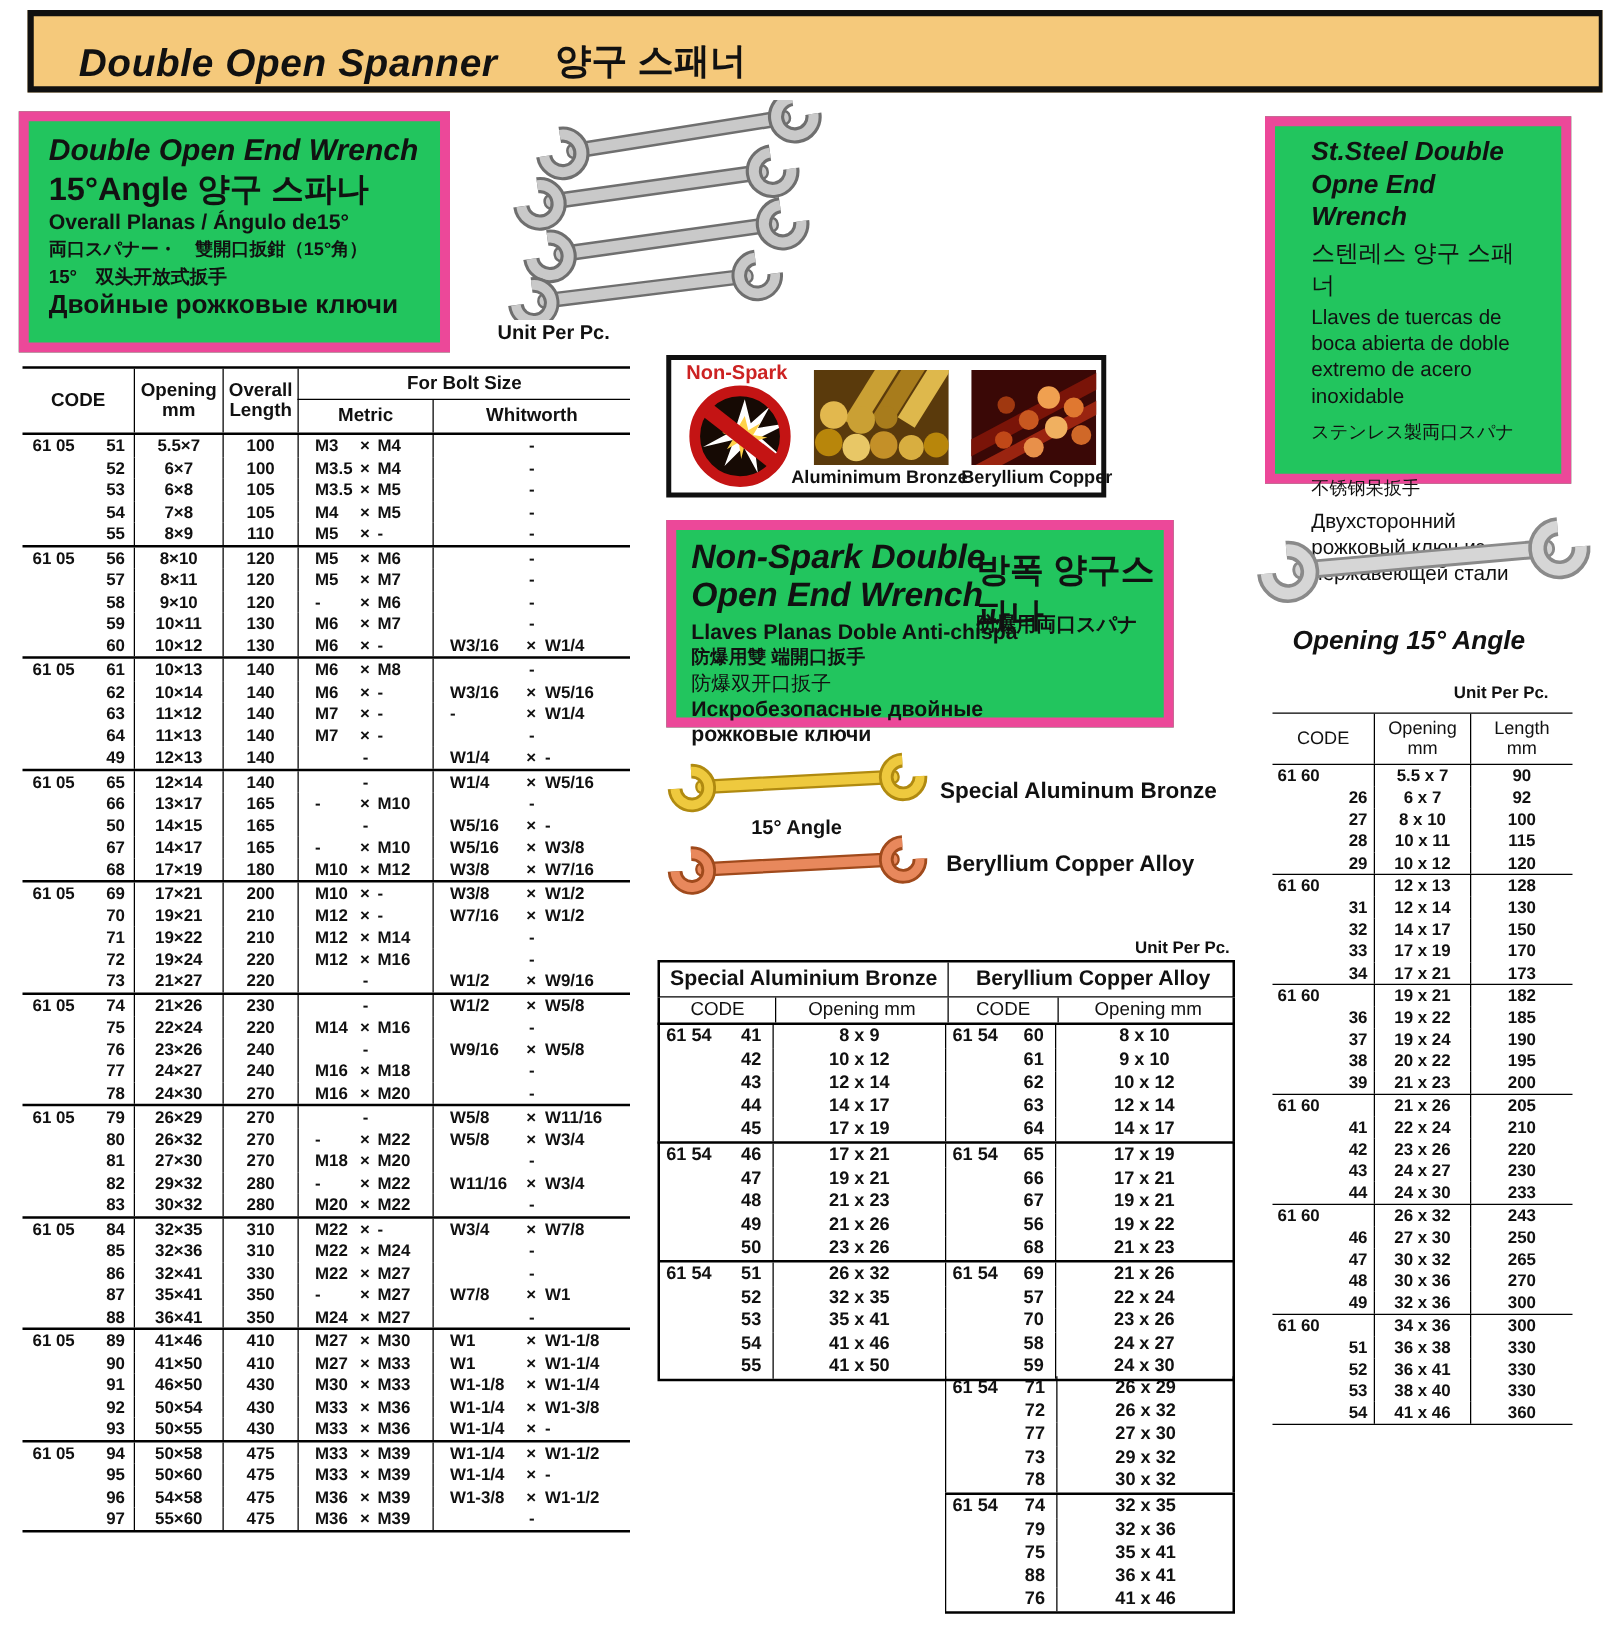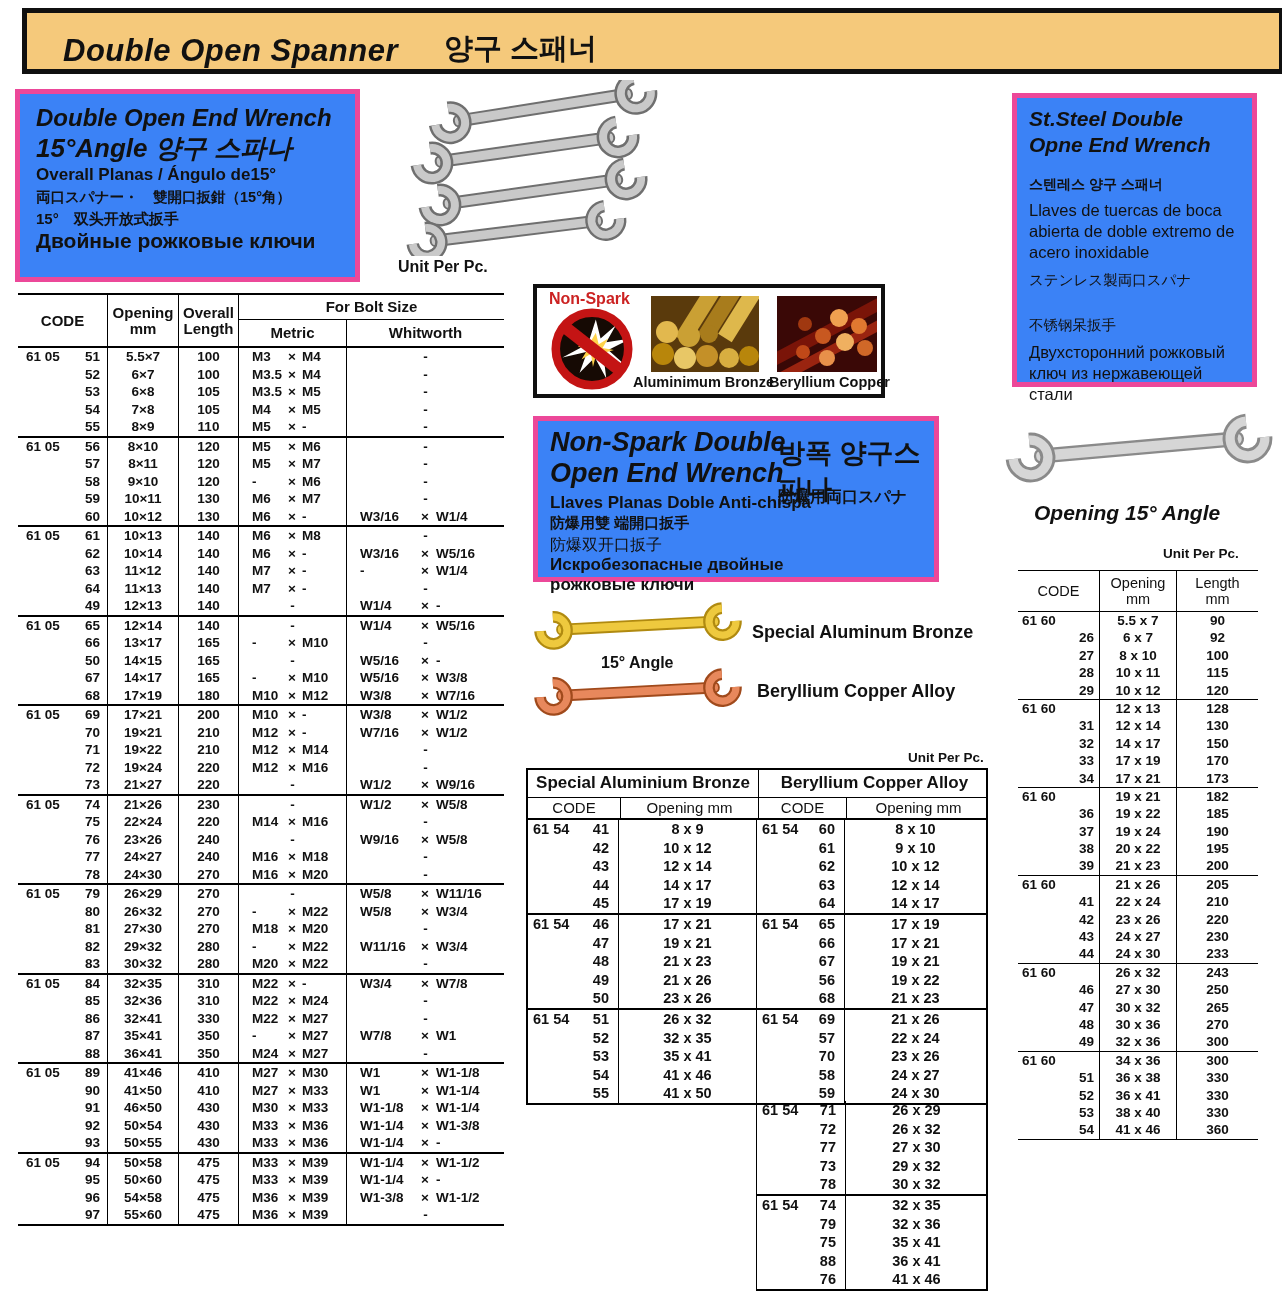--- a/index.html
+++ b/index.html
@@ -6,31 +6,31 @@
   body{
     width:1282px;height:1308px;position:relative;background:#fff;
     font-family:"Liberation Sans",sans-serif;color:#111;overflow:hidden;
   }
   .abs{position:absolute;}
   
   .title-bar{left:10px;top:8px;width:1252px;height:56px;background:#f5c97b;border:5px solid #101010;display:flex;align-items:flex-end;margin-left:12px;}
   .title-en{font-size:31px;font-weight:700;font-style:italic;padding-left:36px;letter-spacing:.5px;}
   .title-ko{font-size:29px;font-weight:700;margin-left:46px;}
   
-  .cyanbox{background:#3b82f6;border:5px solid #ec4899;box-sizing:border-box;}
+  .cyanbox{background:#22c55e;border:8px solid #ec4899;box-sizing:border-box;}
   .left-box{left:15px;top:89px;width:345px;height:193px;padding:10px 16px 6px 16px;}
   .lb1{font-size:24px;font-weight:700;font-style:italic;line-height:28px;}
-  .lb2{font-size:26px;font-weight:700;font-style:italic;line-height:32px;}
+  .lb2{font-size:26px;font-weight:700;line-height:32px;}
   .lb3{font-size:17px;font-weight:600;line-height:22px;}
   .lb4{font-size:14.5px;font-weight:600;line-height:22px;}
   .lb5{font-size:15px;font-weight:600;line-height:22px;}
   .lb6{font-size:21px;font-weight:700;line-height:22px;}
-  .right-box{left:1012px;top:93px;width:245px;height:294px;padding:8px 12px;}
+  .right-box{left:1012px;top:93px;width:245px;height:294px;padding:8px 29px;}
   .rb-t{font-size:21px;font-weight:700;font-style:italic;line-height:26px;}
-  .rb-ko{font-size:14px;font-weight:700;line-height:25px;margin-top:14px;}
+  .rb-ko{font-size:19px;font-weight:400;line-height:25px;margin-top:4px;}
   .rb-es{font-size:16.5px;font-weight:500;line-height:21px;margin-top:3px;}
   .rb-ja{font-size:14.5px;font-weight:500;margin-top:8px;}
   .rb-zh{font-size:14.5px;font-weight:500;margin-top:26px;}
   .rb-ru{font-size:16.5px;font-weight:500;line-height:21px;margin-top:7px;}
   
   .unit{font-size:16px;font-weight:600;}
   .unit-sm{font-size:13.5px;font-weight:600;}
   
   .ns-photo-box{left:533px;top:284px;width:352px;height:114px;border:4px solid #101010;background:#fff;box-sizing:border-box;}
   .ns-label{position:absolute;left:12px;top:2px;color:#cc2222;font-size:16px;font-weight:700;}

